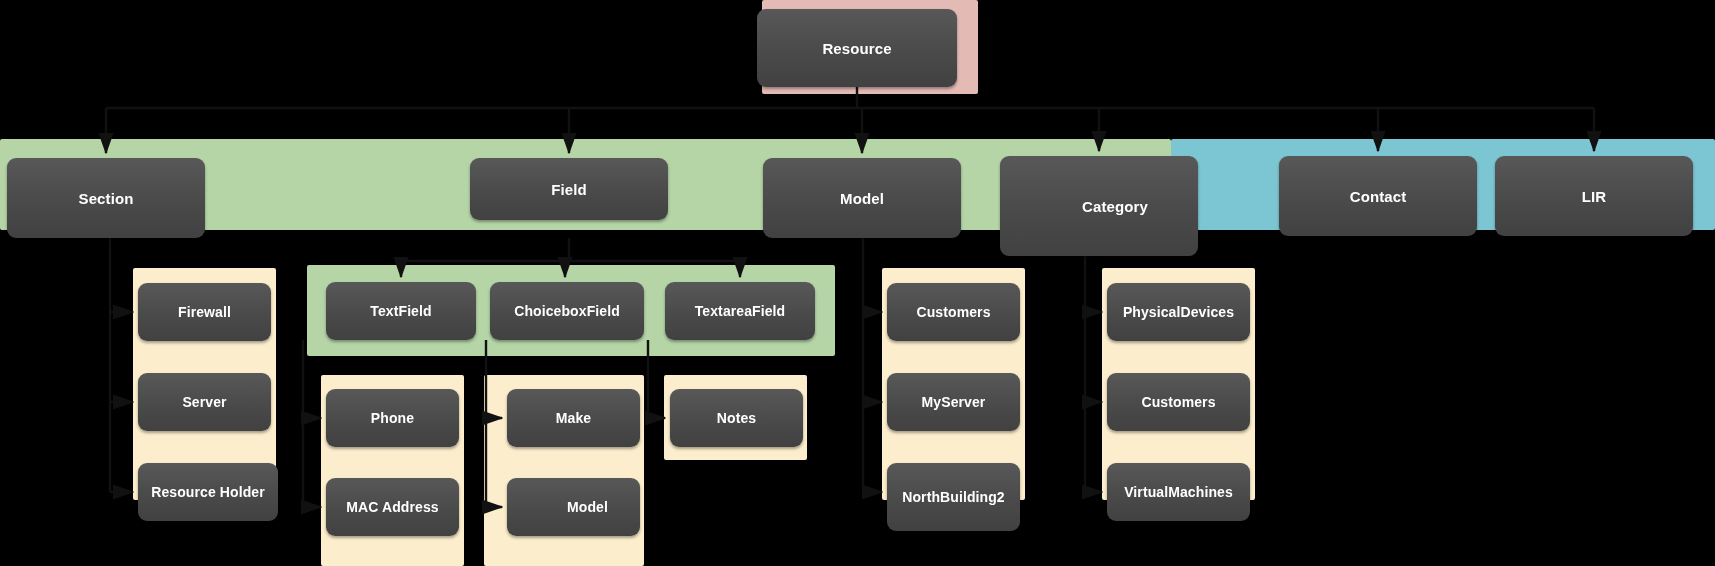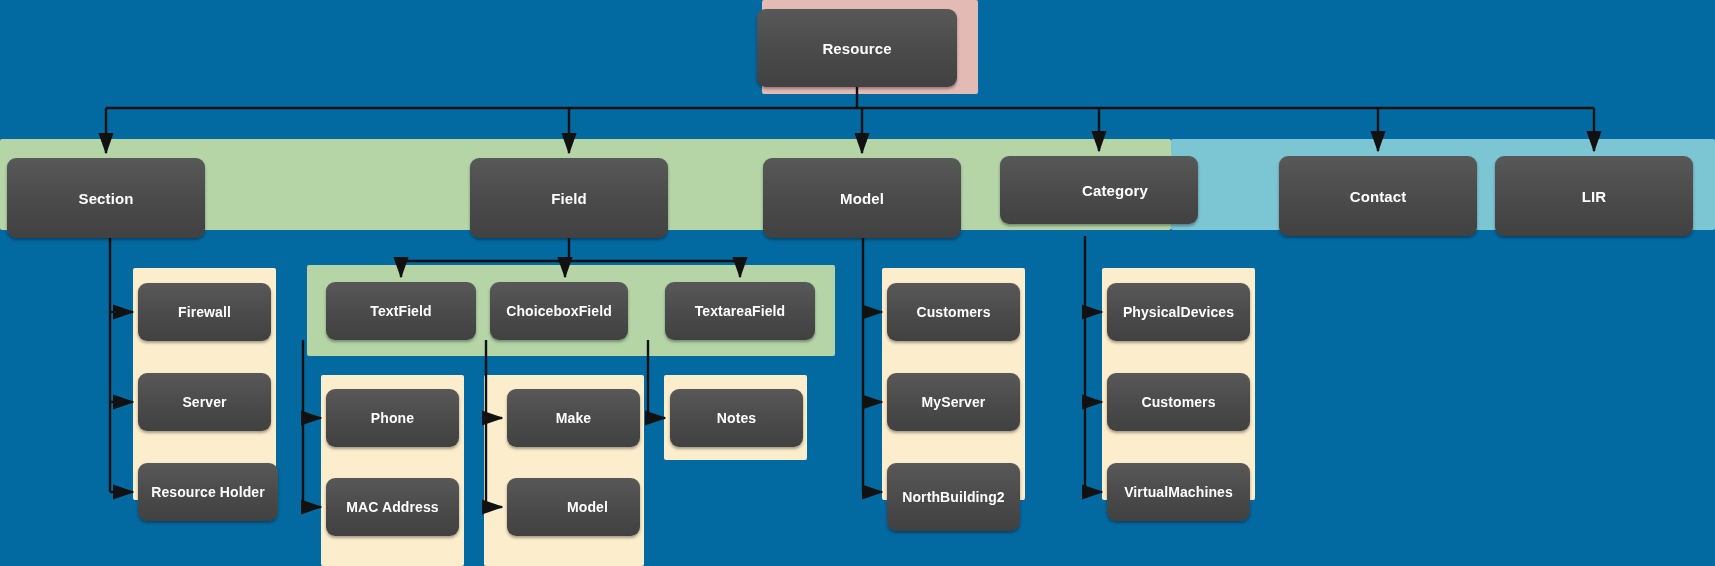--- a/index.html
+++ b/index.html
@@ -1,17 +1,17 @@
 <!DOCTYPE html>
 <html><head>
 <meta charset="utf-8">
 <style>
   html,body{margin:0;padding:0;background:#ffffff;}
   body{font-family:"Liberation Sans", sans-serif;}
-  #stage{position:relative;width:1715px;height:566px;overflow:hidden;background:#0369a1;}
+  #stage{position:relative;width:1715px;height:566px;overflow:hidden;background:#000000;}
   #stage svg{position:absolute;left:0;top:0;width:1715px;height:566px;}
   .band{position:absolute;border-radius:2px;}
   .node{
     position:absolute;
     border-radius:9px;
     background:linear-gradient(180deg,#585858 0%,#4a4a4a 55%,#414141 100%);
     box-shadow:0 2px 3px rgba(0,0,0,0.35);
     display:flex;align-items:center;justify-content:center;
     color:#ffffff;
     font-weight:bold;
@@ -83,48 +83,48 @@
       </g>
   </svg>
 
   <div id="nodes-layer">
       <div class="node" style="left: 757px; top: 9px; width: 200px; height: 78px; font-size: 15px;">
         <span>Resource</span>
       </div>
       <div class="node" style="left: 7px; top: 158px; width: 198px; height: 80px; font-size: 15px;">
         <span>Section</span>
       </div>
-      <div class="node" style="left: 470px; top: 158px; width: 198px; height: 80px; font-size: 15px;">
+      <div class="node" style="left: 470px; top: 158px; width: 198px; height: 62px; font-size: 15px;">
         <span>Field</span>
       </div>
       <div class="node" style="left: 763px; top: 158px; width: 198px; height: 80px; font-size: 15px;">
         <span>Model</span>
       </div>
-      <div class="node" style="left: 1000px; top: 156px; width: 198px; height: 68px; font-size: 15px; padding-left: 32px;">
+      <div class="node" style="left: 1000px; top: 156px; width: 198px; height: 100px; font-size: 15px; padding-left: 32px;">
         <span>Category</span>
       </div>
       <div class="node" style="left: 1279px; top: 156px; width: 198px; height: 80px; font-size: 15px;">
         <span>Contact</span>
       </div>
       <div class="node" style="left: 1495px; top: 156px; width: 198px; height: 80px; font-size: 15px;">
         <span>LIR</span>
       </div>
       <div class="node" style="left: 138px; top: 283px; width: 133px; height: 58px; font-size: 14px;">
         <span>Firewall</span>
       </div>
       <div class="node" style="left: 138px; top: 373px; width: 133px; height: 58px; font-size: 14px;">
         <span>Server</span>
       </div>
       <div class="node" style="left: 138px; top: 463px; width: 140px; height: 58px; font-size: 14px;">
         <span>Resource Holder</span>
       </div>
       <div class="node" style="left: 326px; top: 282px; width: 150px; height: 58px; font-size: 14px;">
         <span>TextField</span>
       </div>
-      <div class="node" style="left: 490px; top: 282px; width: 138px; height: 58px; font-size: 14px;">
+      <div class="node" style="left: 490px; top: 282px; width: 154px; height: 58px; font-size: 14px;">
         <span>ChoiceboxField</span>
       </div>
       <div class="node" style="left: 665px; top: 282px; width: 150px; height: 58px; font-size: 14px;">
         <span>TextareaField</span>
       </div>
       <div class="node" style="left: 326px; top: 389px; width: 133px; height: 58px; font-size: 14px;">
         <span>Phone</span>
       </div>
       <div class="node" style="left: 326px; top: 478px; width: 133px; height: 58px; font-size: 14px;">
         <span>MAC Address</span>

